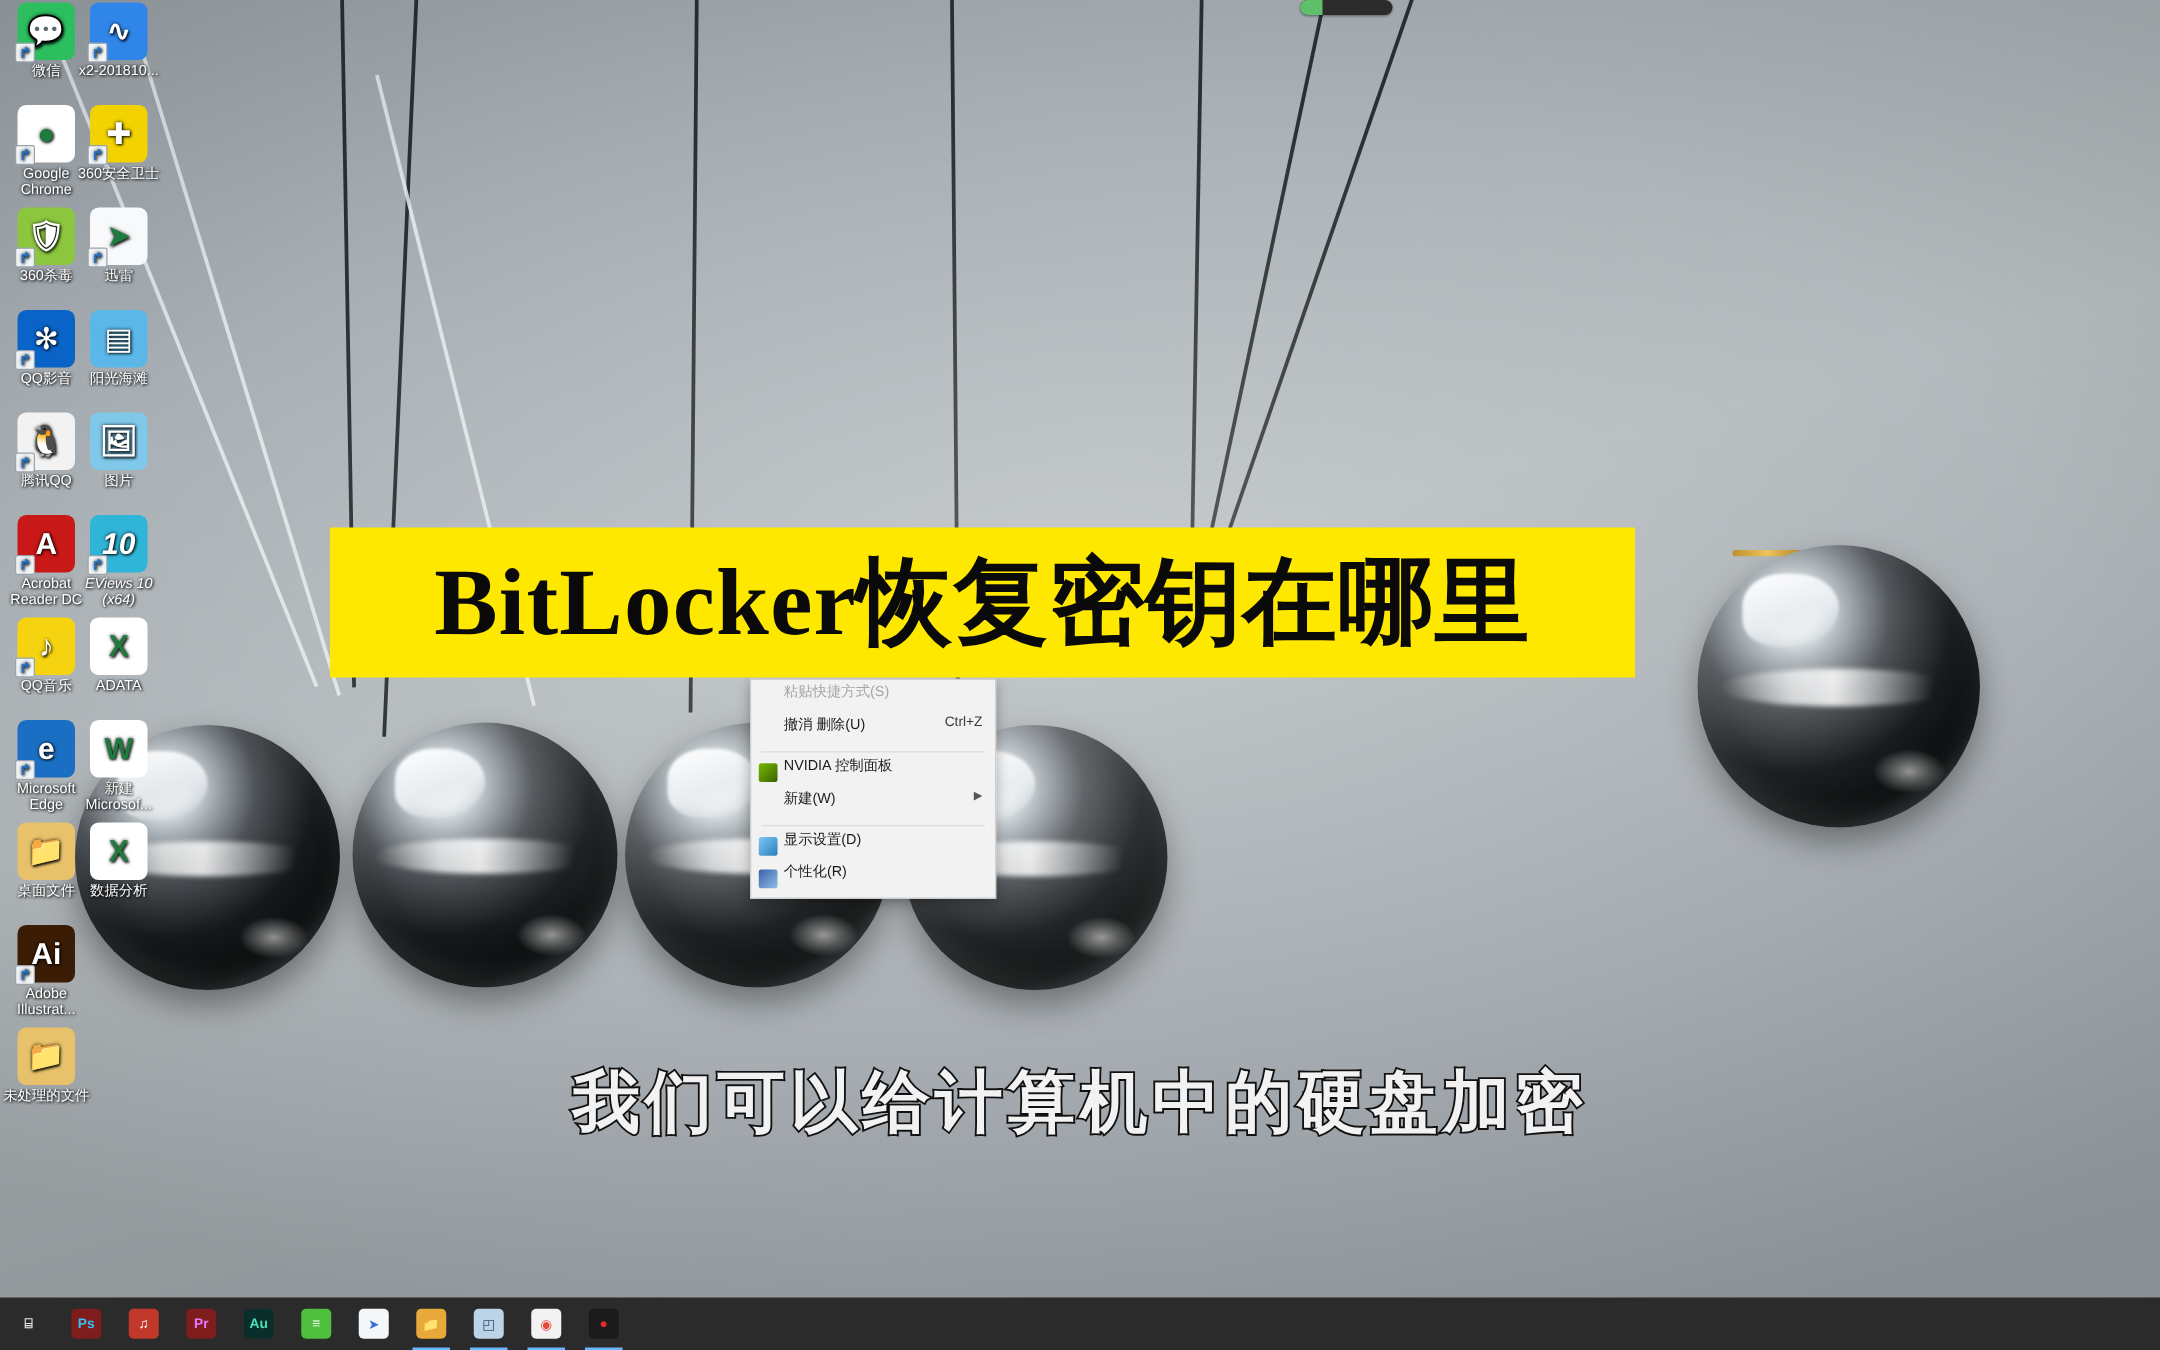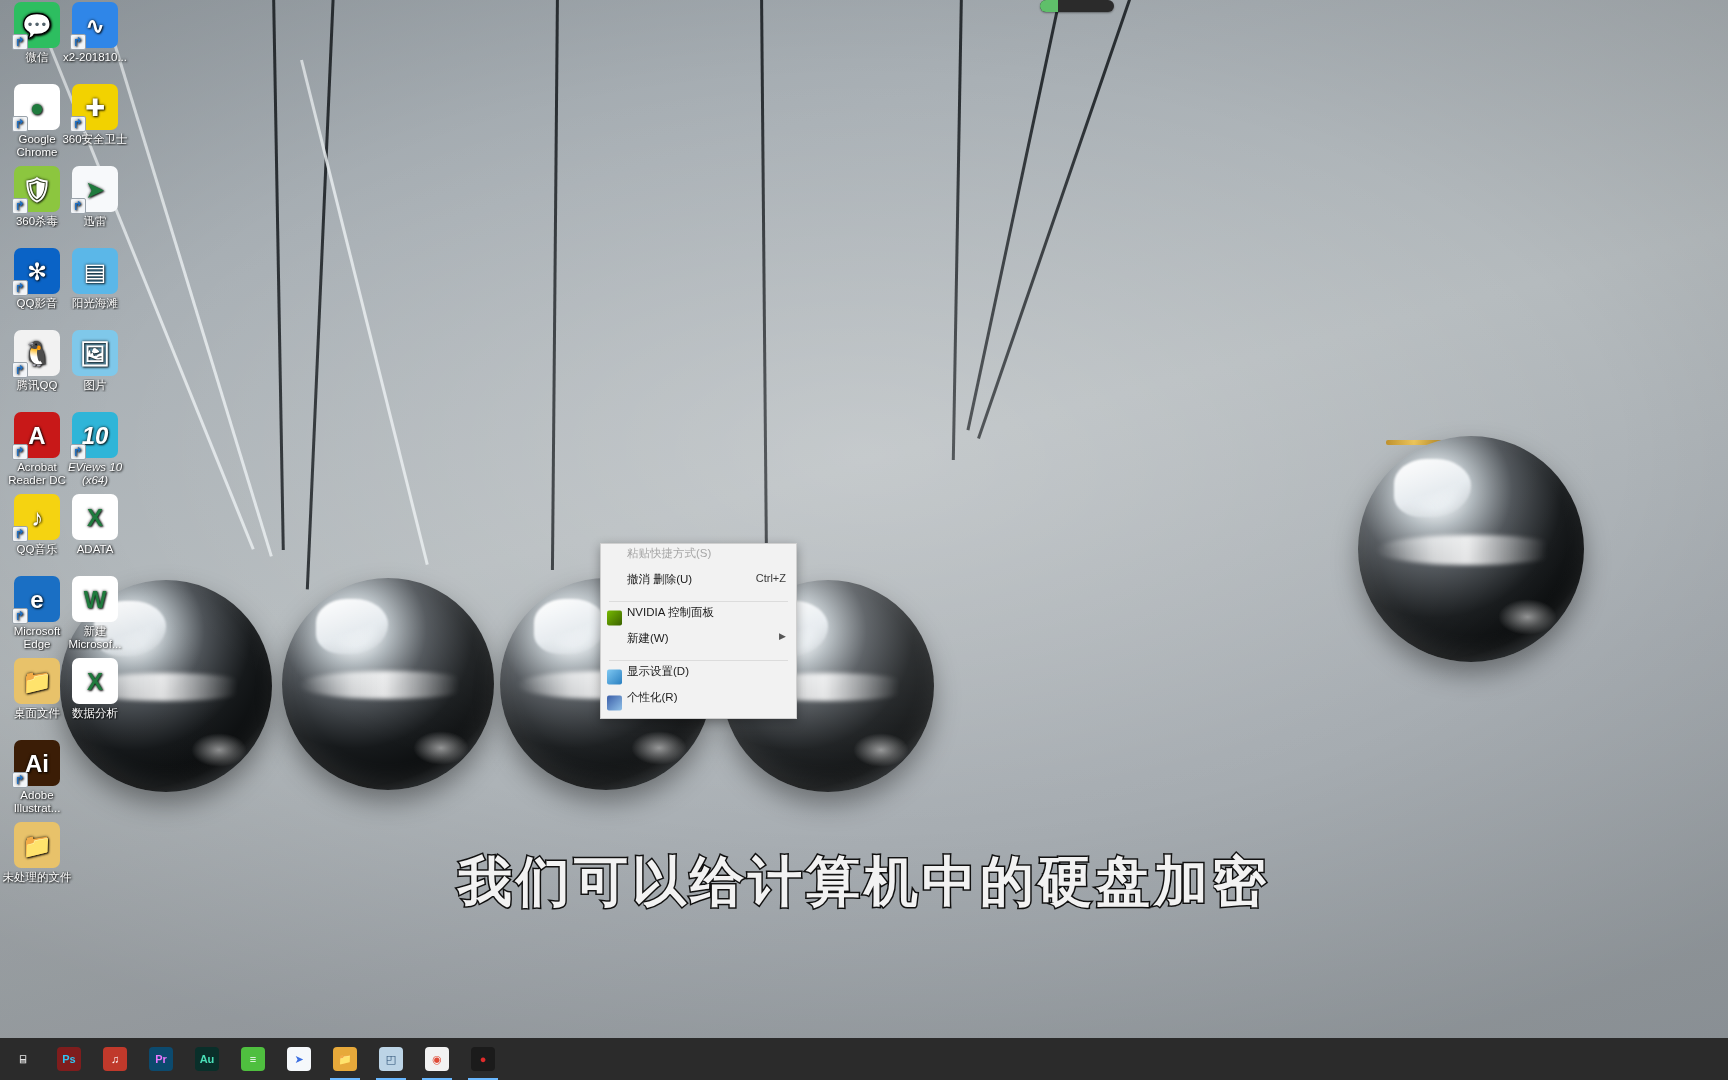--- a/index.html
+++ b/index.html
@@ -323,39 +323,42 @@
       <div class="item">
         <span class="ico" style="background: linear-gradient(135deg, rgb(126, 200, 242), rgb(42, 127, 192));"></span>
         <span>显示设置(D)</span>
       </div>
       <div class="item">
         <span class="ico" style="background: linear-gradient(135deg, rgb(59, 94, 168), rgb(143, 192, 232));"></span>
         <span>个性化(R)</span>
       </div>
     </div>
 
+  <div class="yellowbar">
+    <span>BitLocker恢复密钥在哪里</span>
+  </div>
 
 
   <div class="subtitle">
     <span>我们可以给计算机中的硬盘加密</span>
   </div>
 
   <div class="taskbar">
     <div class="tb-left" id="tbbuttons">
         <div class="tb-btn">
           <div class="sq" style="background: transparent; color: rgb(227, 227, 227);">⌸</div>
         </div>
         <div class="tb-btn">
           <div class="sq" style="background: #7f1d1d; color: rgb(49, 197, 244);">Ps</div>
         </div>
         <div class="tb-btn">
           <div class="sq" style="background: rgb(192, 57, 43); color: rgb(255, 255, 255);">♫</div>
         </div>
         <div class="tb-btn">
-          <div class="sq" style="background: #0c4a6e; color: rgb(234, 119, 255);">Pr</div>
+          <div class="sq" style="background: #7f1d1d; color: rgb(234, 119, 255);">Pr</div>
         </div>
         <div class="tb-btn">
           <div class="sq" style="background: rgb(10, 47, 42); color: rgb(74, 224, 184);">Au</div>
         </div>
         <div class="tb-btn">
           <div class="sq" style="background: rgb(79, 191, 63); color: rgb(255, 255, 255);">≡</div>
         </div>
         <div class="tb-btn">
           <div class="sq" style="background: rgb(245, 248, 251); color: rgb(59, 110, 224);">➤</div>
         </div>

